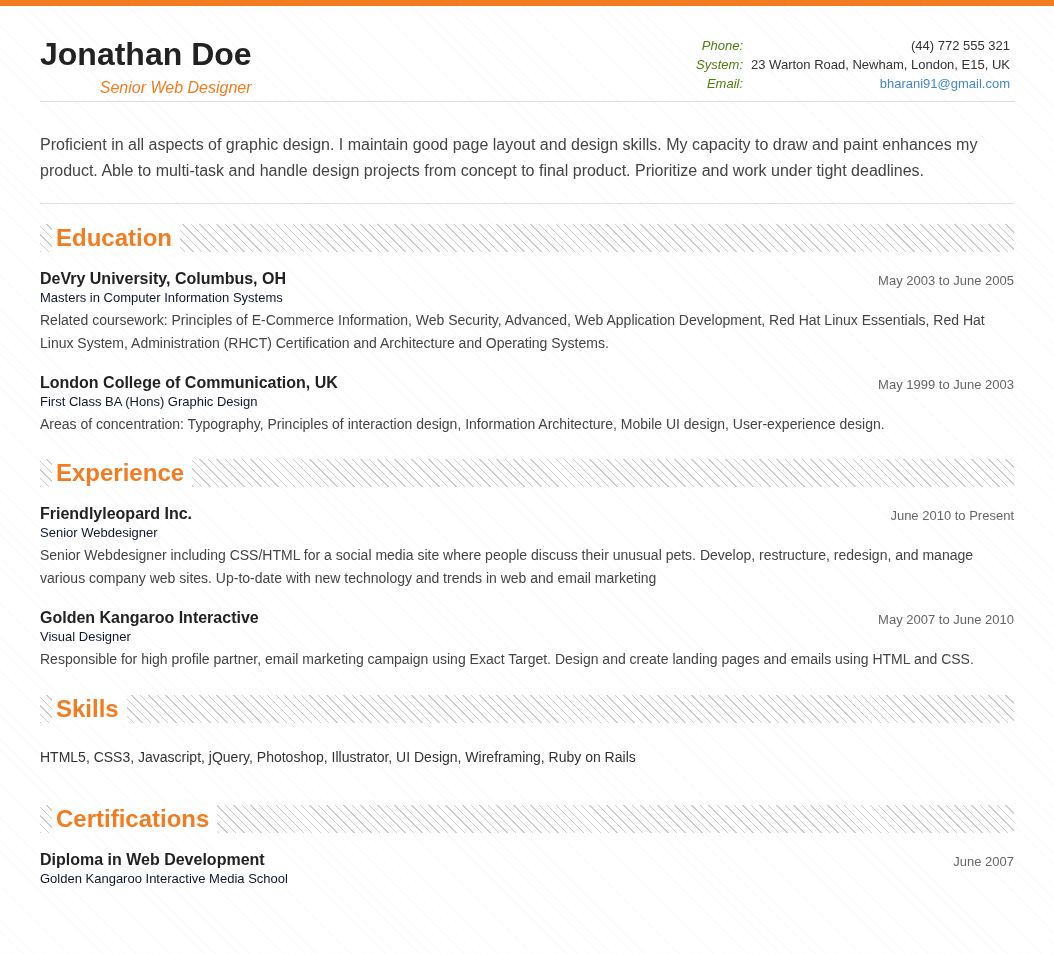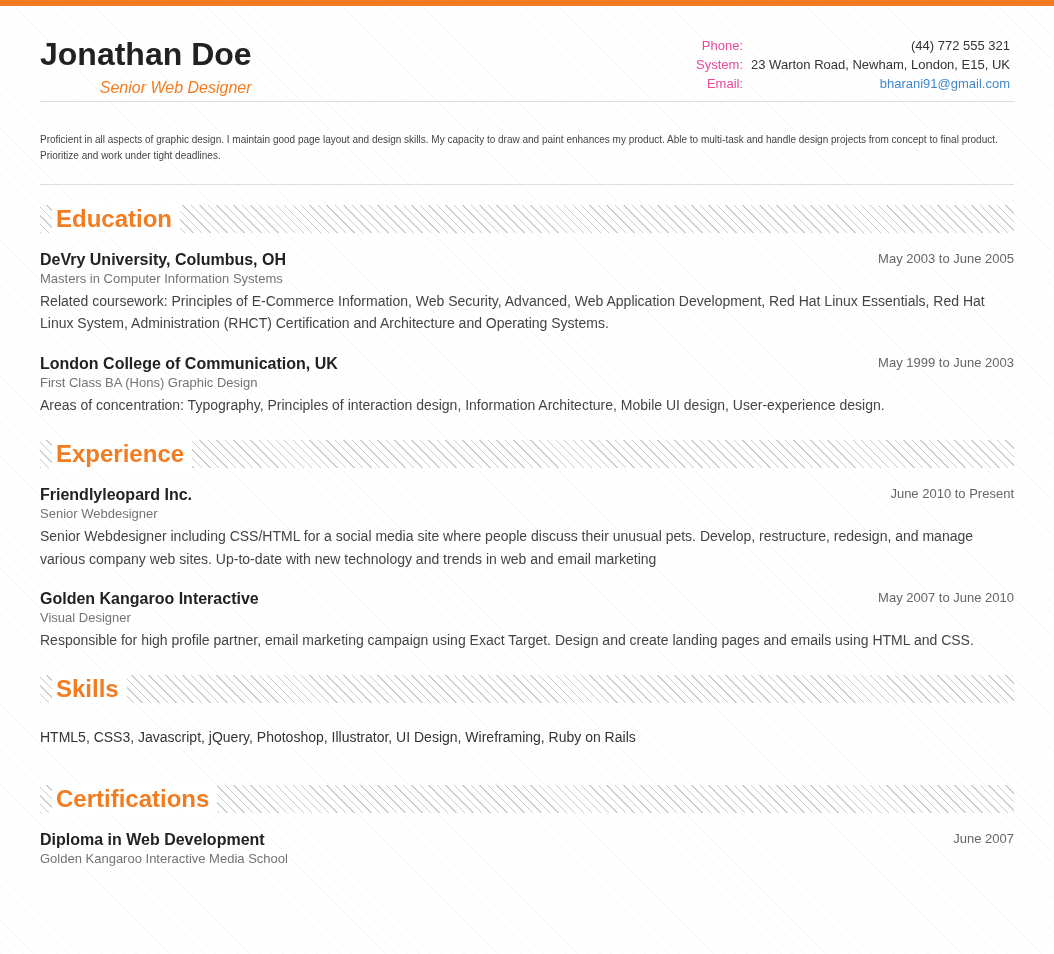--- a/index.html
+++ b/index.html
@@ -69,34 +69,35 @@
       font-family: Arial, sans-serif;
       font-size: 13px;
     }
     .header-right table {
       border-collapse: collapse;
     }
     .header-right td {
       padding: 2px 4px;
     }
     .header-right .label {
-      color: #ec4899;
+      color: #4d7c0f;
       text-align: right;
+      font-style: italic;
     }
     .header-right .value {
       color: #333;
       font-weight: normal;
     }
     .header-right .link {
       color: #4488cc;
     }
     
     .summary {
       padding: 10px 0 20px 0;
-      font-size: 10px;
+      font-size: 16px;
       line-height: 1.6;
       color: #444;
       border-bottom: 1px solid #ddd;
       margin-bottom: 20px;
       font-family: Arial, sans-serif;
     }
     
     .section-header {
       display: flex;
       align-items: center;
@@ -127,37 +128,37 @@
     .section {
       margin-bottom: 24px;
     }
     
     .entry {
       margin-bottom: 20px;
     }
     .entry-header {
       display: flex;
       justify-content: space-between;
-      align-items: flex-start;
+      align-items: flex-end;
       margin-top: 8px;
     }
     .entry-title {
       font-family: Arial, sans-serif;
       font-size: 16px;
       font-weight: bold;
       color: #222;
     }
     .entry-date {
       font-family: Arial, sans-serif;
       font-size: 13px;
       color: #666;
       white-space: nowrap;
     }
     .entry-subtitle {
-      color: #737373;
+      color: #0f172a;
       font-size: 13px;
       font-family: Arial, sans-serif;
       margin: 2px 0 4px 0;
     }
     .entry-body {
       font-family: Arial, sans-serif;
       font-size: 14px;
       color: #444;
       line-height: 1.6;
     }

